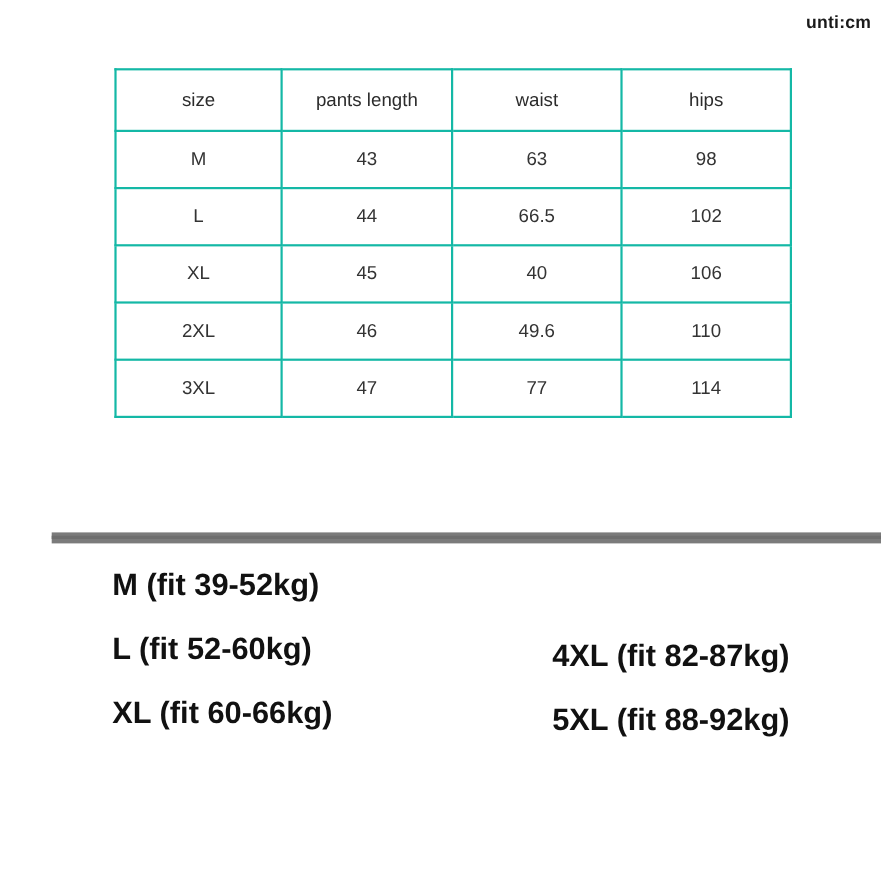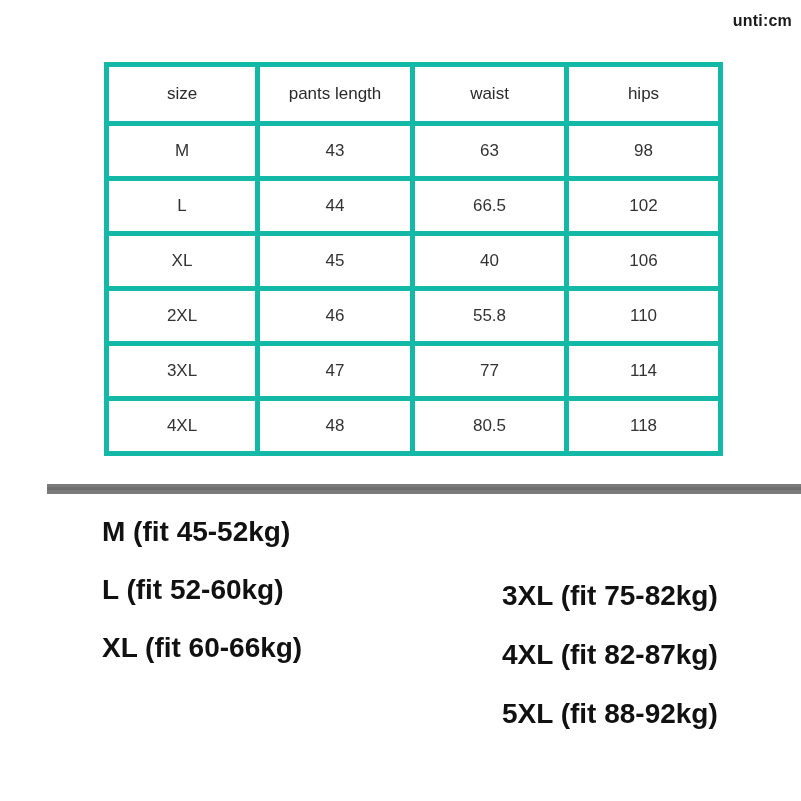--- a/index.html
+++ b/index.html
@@ -38,21 +38,21 @@
     top: 62px;
     width: 614px;
   }
   table.size-table {
     border-collapse: collapse;
     width: 614px;
     table-layout: fixed;
   }
   table.size-table th,
   table.size-table td {
-    border: 5px solid #14b8a6;
+    border: 2px solid #14b8a6;
     text-align: center;
     font-weight: normal;
     color: #333333;
     font-size: 17px;
     height: 50px;
     padding: 0;
     vertical-align: middle;
   }
   table.size-table thead th {
     height: 54px;
@@ -151,49 +151,42 @@
         </tr>
         <tr>
           <td>XL</td>
           <td>45</td>
           <td>40</td>
           <td>106</td>
         </tr>
         <tr>
           <td>2XL</td>
           <td>46</td>
-          <td>55.8</td>
+          <td>49.6</td>
           <td>110</td>
         </tr>
         <tr>
           <td>3XL</td>
           <td>47</td>
           <td>77</td>
           <td>114</td>
-        </tr>
-        <tr>
-          <td>4XL</td>
-          <td>48</td>
-          <td>80.5</td>
-          <td>118</td>
         </tr>
       </tbody>
     </table>
   </div>
 
   <div class="divider">
     <div class="inner-line"></div>
   </div>
 
   <div class="weight-guide">
     <div class="wg-col wg-left">
-      <div class="wg-item">M (fit 45-52kg)</div>
+      <div class="wg-item">M (fit 39-52kg)</div>
       <div class="wg-item">L (fit 52-60kg)</div>
       <div class="wg-item">XL (fit 60-66kg)</div>
     </div>
     <div class="wg-col wg-right">
-      <div class="wg-item">3XL (fit 75-82kg)</div>
       <div class="wg-item">4XL  (fit 82-87kg)</div>
       <div class="wg-item">5XL (fit 88-92kg)</div>
     </div>
   </div>
 
 </div>
 
 </body></html>

